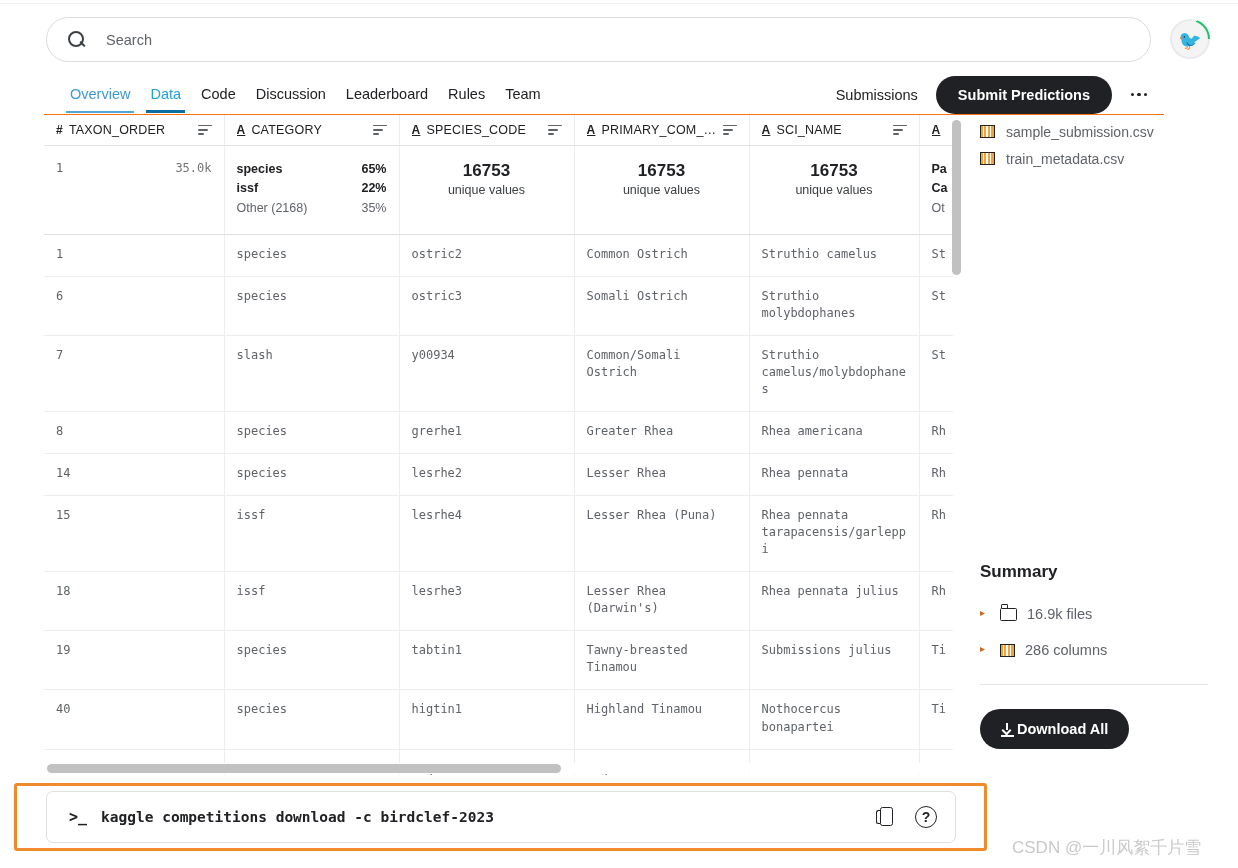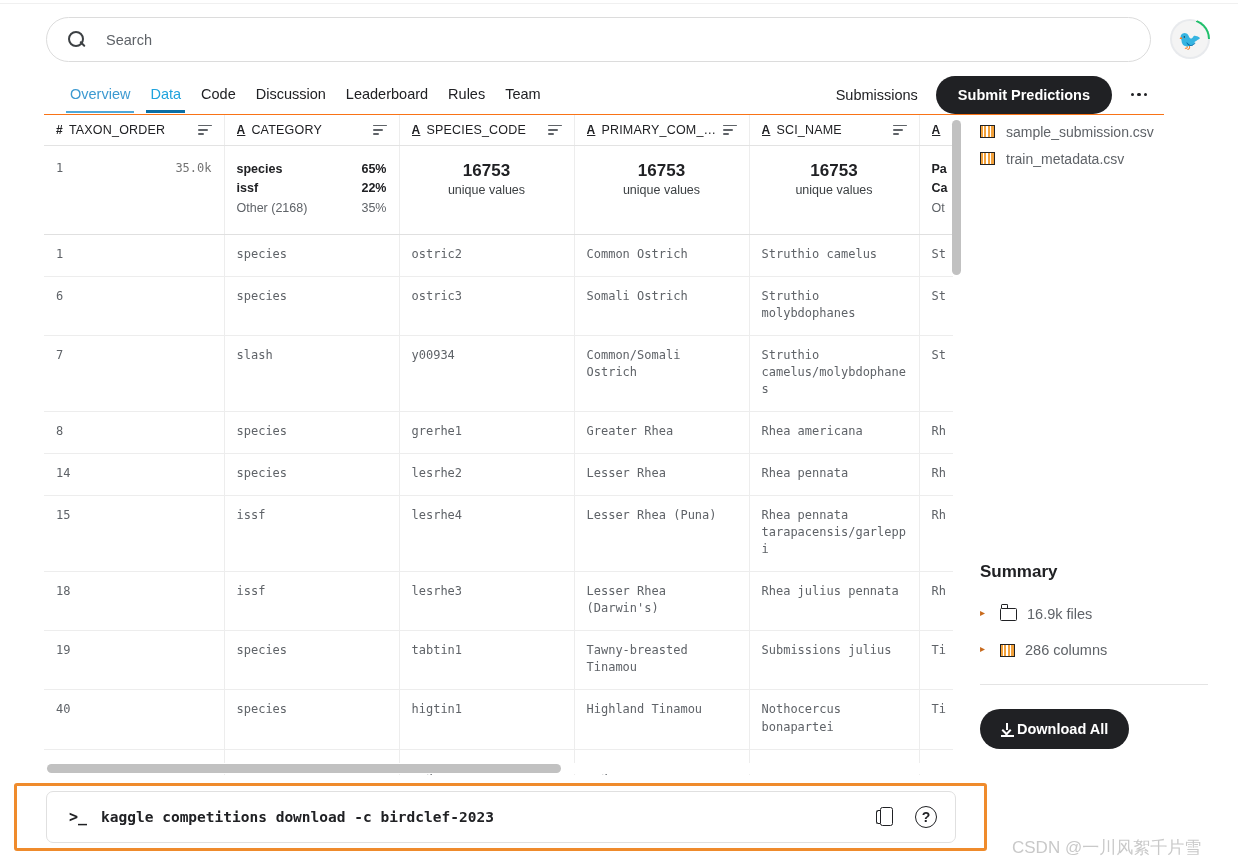--- a/index.html
+++ b/index.html
@@ -694,21 +694,21 @@
           <td>lesrhe4</td>
           <td>Lesser Rhea (Puna)</td>
           <td>Rhea pennata tarapacensis/garleppi</td>
           <td>Rh</td>
         </tr>
         <tr>
           <td>18</td>
           <td>issf</td>
           <td>lesrhe3</td>
           <td>Lesser Rhea (Darwin's)</td>
-          <td>Rhea julius pennata</td>
+          <td>Rhea pennata julius</td>
           <td>Rh</td>
         </tr>
         <tr>
           <td>19</td>
           <td>species</td>
           <td>tabtin1</td>
           <td>Tawny-breasted Tinamou</td>
           <td>Submissions julius</td>
           <td>Ti</td>
         </tr>

